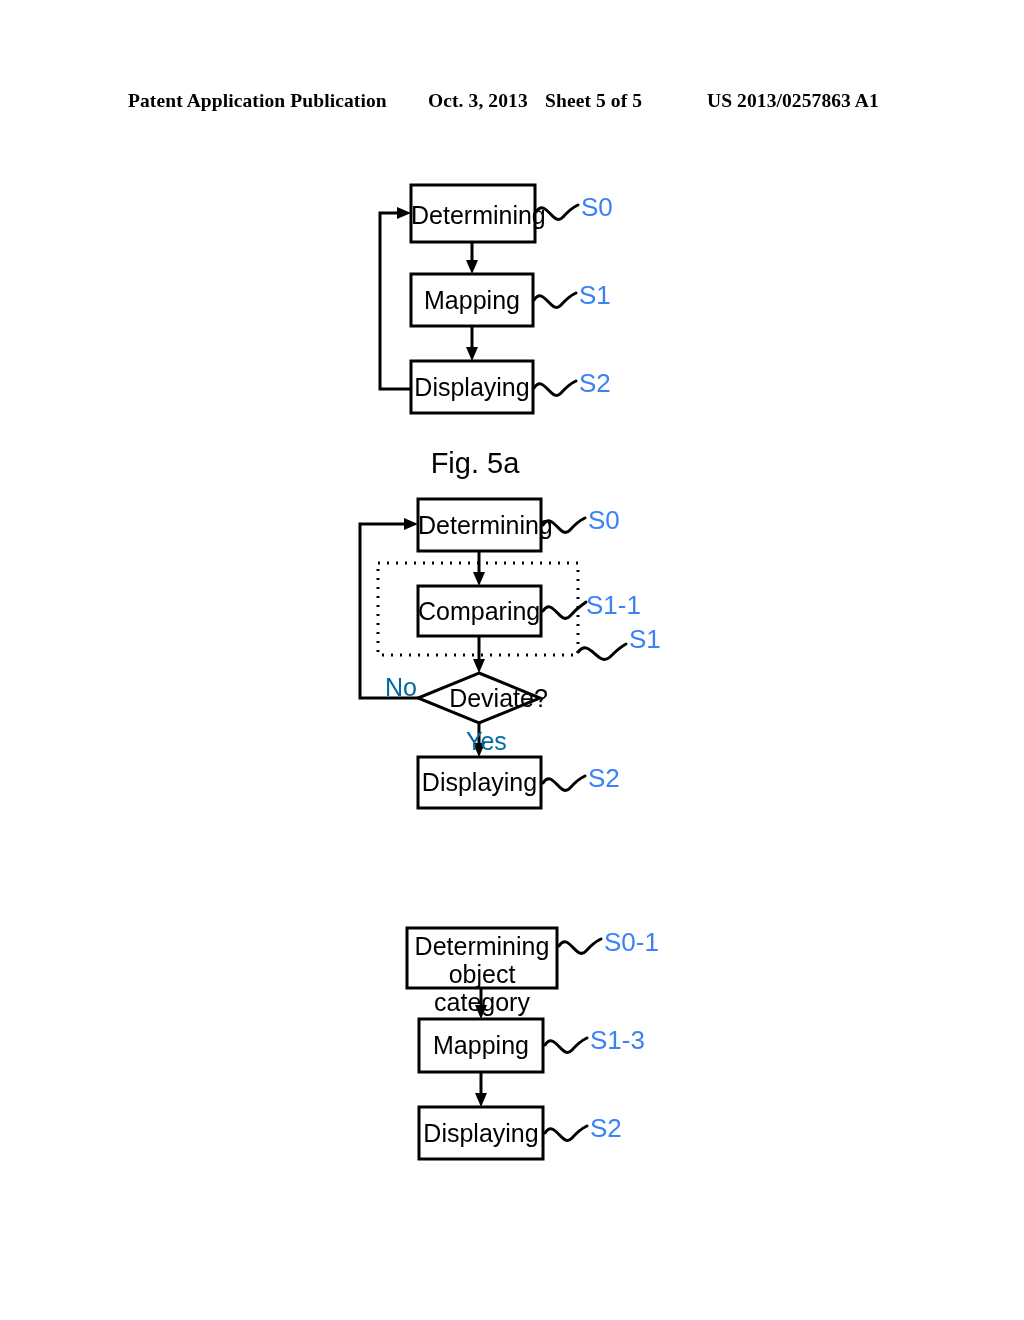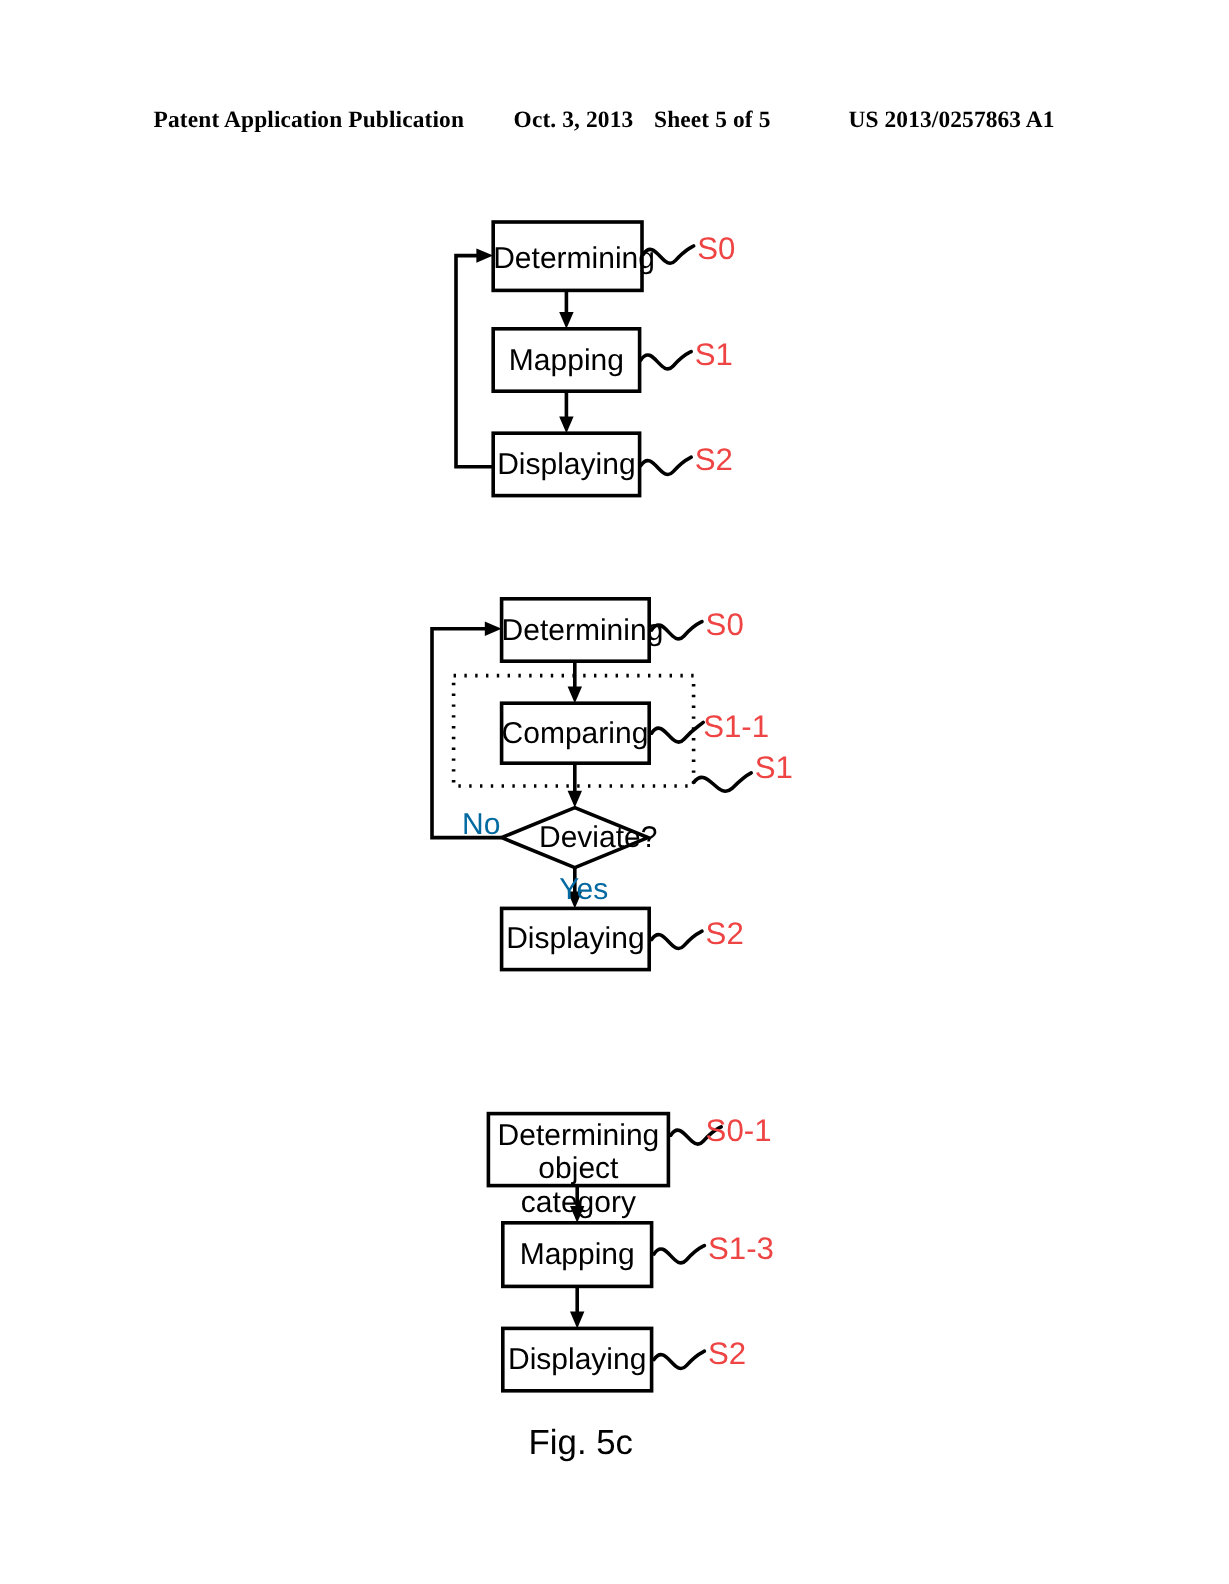--- a/index.html
+++ b/index.html
@@ -94,21 +94,21 @@
     text-align: center;
     white-space: nowrap;
     pointer-events: none;
   }
   .box-label.two-line { line-height: 28px; white-space: normal; }
 
   .ref-label {
     position: absolute;
     font-family: "Liberation Sans", sans-serif;
     font-size: 26px;
-    color: #ef4444;
+    color: #3b82f6;
     white-space: nowrap;
   }
   .branch-label {
     position: absolute;
     font-family: "Liberation Sans", sans-serif;
     font-size: 25px;
     color: #0369a1;
     white-space: nowrap;
   }
   .fig-caption {
@@ -219,20 +219,21 @@
   </svg>
 
   <div class="box-label" style="left:411px; top:202px; width:124px;">Determining</div>
   <div class="box-label" style="left:411px; top:287px; width:122px;">Mapping</div>
   <div class="box-label" style="left:411px; top:374px; width:122px;">Displaying</div>
 
   <div class="ref-label" style="left:581px; top:192px;">S0</div>
   <div class="ref-label" style="left:579px; top:280px;">S1</div>
   <div class="ref-label" style="left:579px; top:368px;">S2</div>
 
+  <div class="fig-caption" style="left:375px; top:447px; width:200px;">Fig. 5a</div>
 
   <div class="box-label" style="left:418px; top:512px; width:123px;">Determining</div>
   <div class="box-label" style="left:418px; top:598px; width:100px;">Comparing</div>
   <div class="box-label" style="left:437px; top:685px; width:123px;">Deviate?</div>
   <div class="box-label" style="left:418px; top:769px; width:123px;">Displaying</div>
 
   <div class="branch-label" style="left:385px; top:673px;">No</div>
   <div class="branch-label" style="left:466px; top:727px;">Yes</div>
 
   <div class="ref-label" style="left:588px; top:505px;">S0</div>
@@ -241,19 +242,18 @@
   <div class="ref-label" style="left:588px; top:763px;">S2</div>
 
 
   <div class="box-label two-line" style="left:407px; top:932px; width:150px;">
     <span>Determining</span><br>
     <span>object category</span>
   </div>
   <div class="box-label" style="left:419px; top:1032px; width:124px;">Mapping</div>
   <div class="box-label" style="left:419px; top:1120px; width:124px;">Displaying</div>
 
-  <div class="ref-label" style="left:588px; top:927px;">S0-1</div>
+  <div class="ref-label" style="left:604px; top:927px;">S0-1</div>
   <div class="ref-label" style="left:590px; top:1025px;">S1-3</div>
   <div class="ref-label" style="left:590px; top:1113px;">S2</div>
 
-  <div class="fig-caption" style="left:384px; top:1187px; width:200px;">Fig. 5c</div>
 
 </div>
 
 </body></html>

